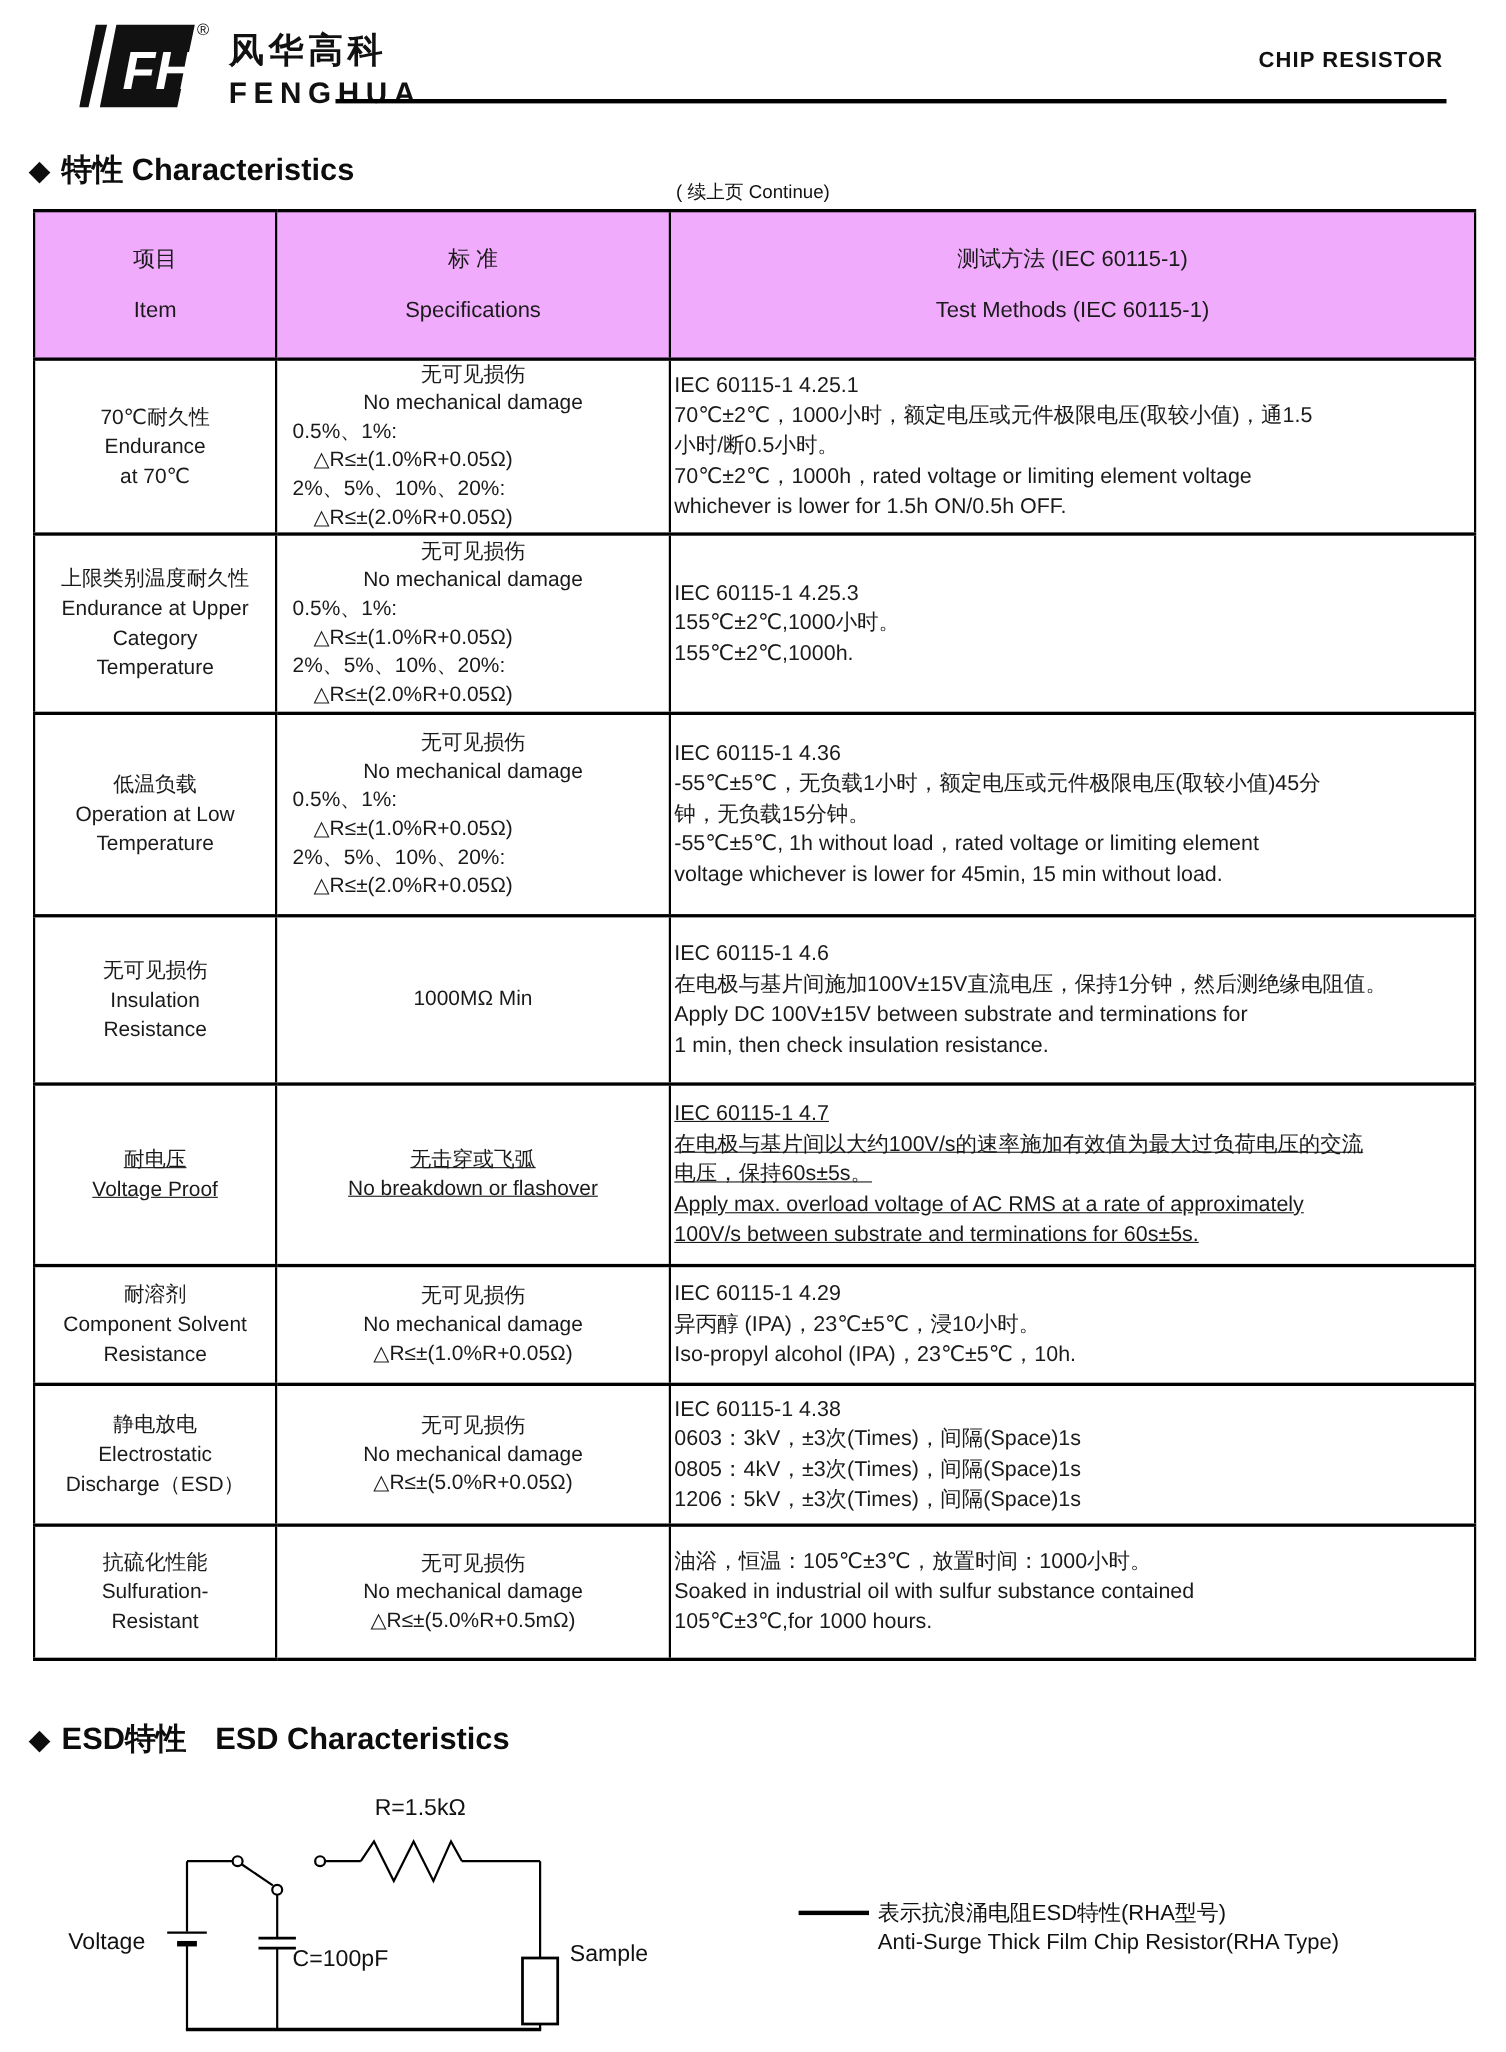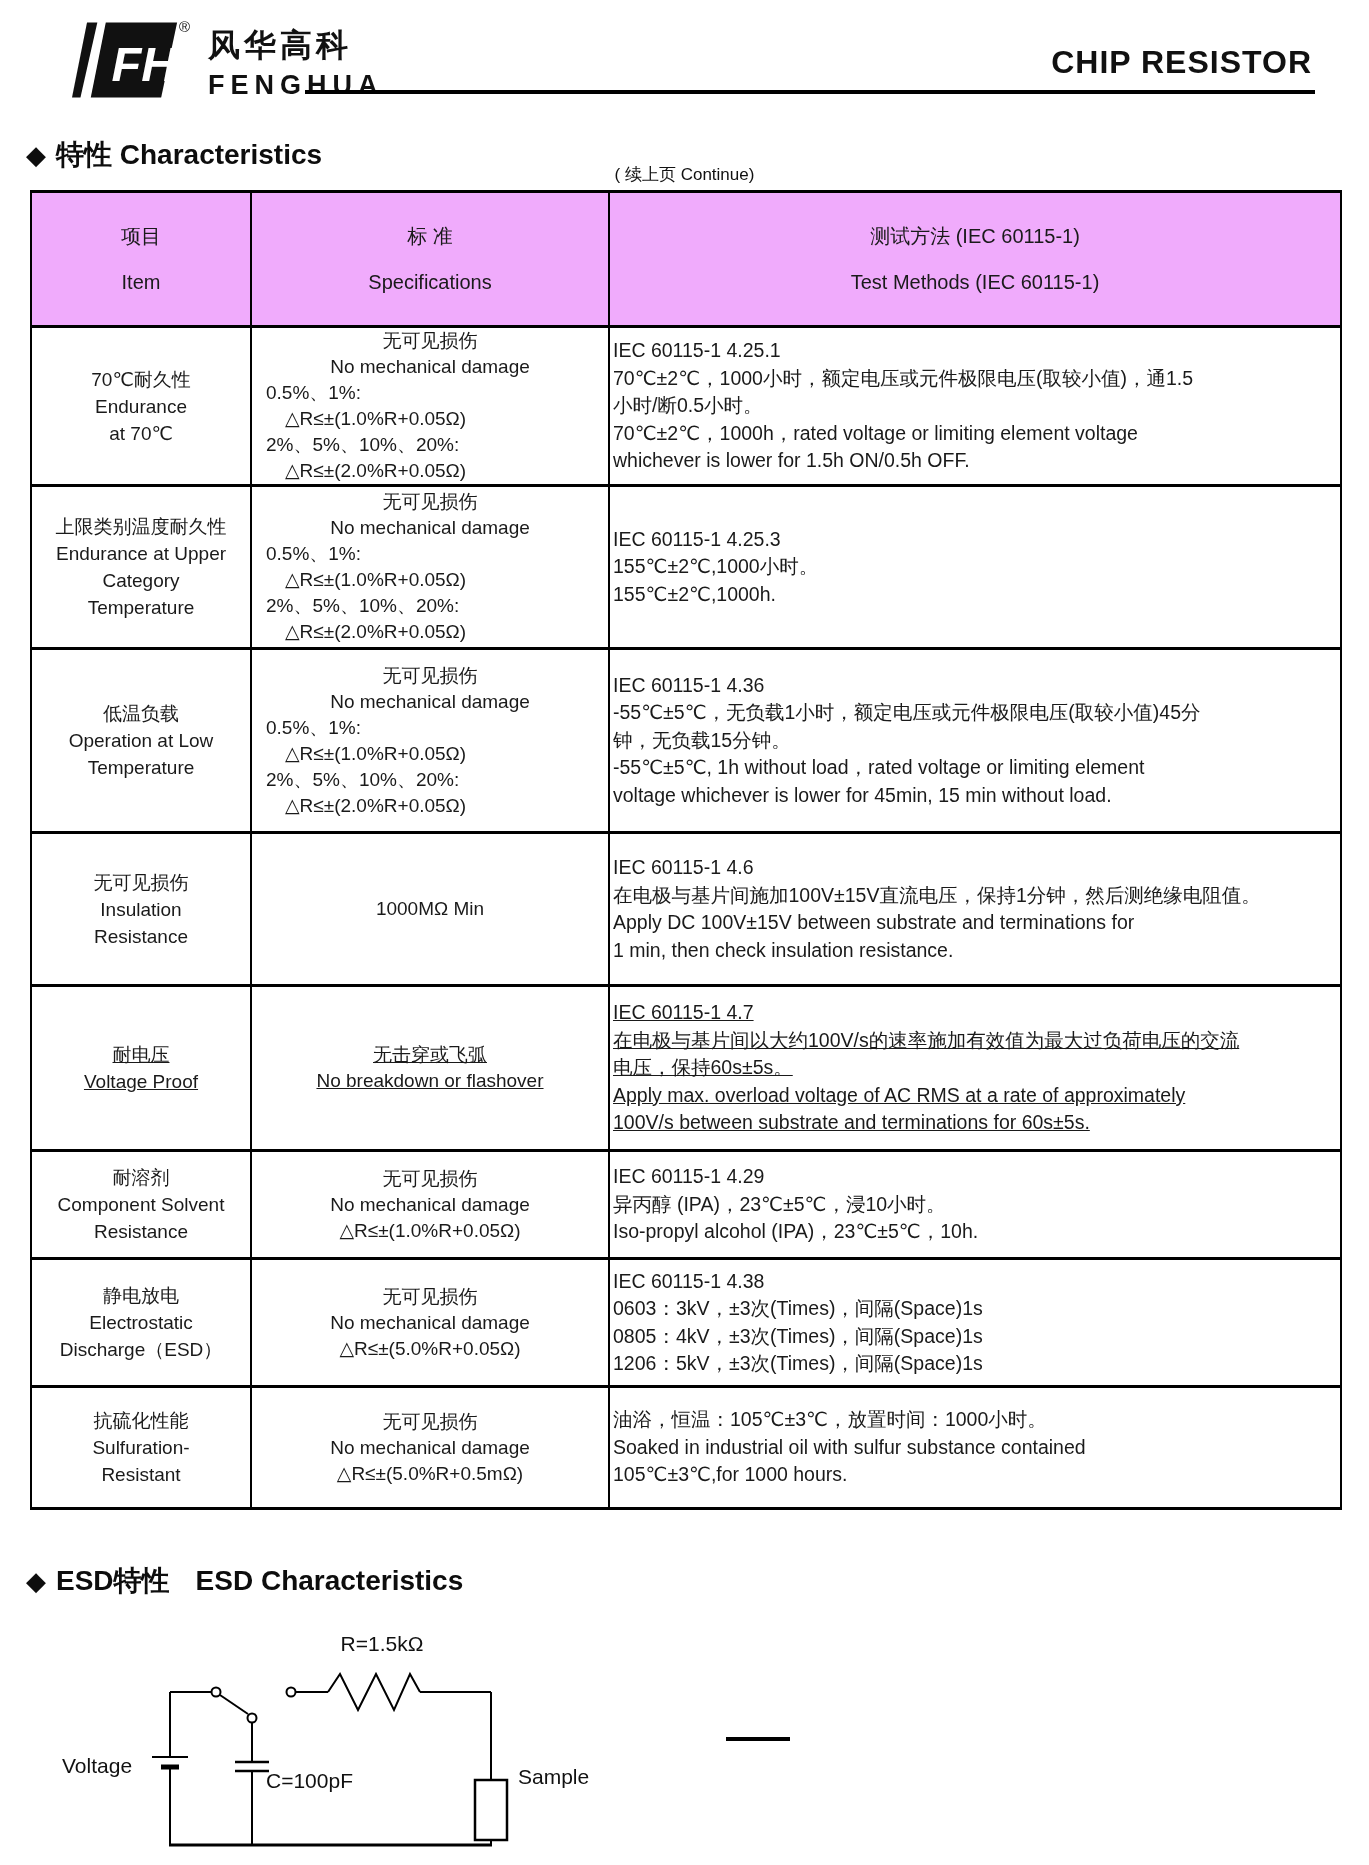--- a/index.html
+++ b/index.html
@@ -6,21 +6,21 @@
   html,body { background:#ffffff; }
   body { font-family:"Liberation Sans","DejaVu Sans",sans-serif; color:#1a1a1a; }
   .page { position:relative; width:1369px; height:1865px; background:#fff; overflow:hidden; }
 
   
   .hdr-logo { position:absolute; left:72px; top:16px; display:flex; align-items:flex-start; }
   .logo-mark { width:122px; height:88px; }
   .logo-text { margin-left:14px; margin-top:8px; }
   .logo-cn { font-size:32px; font-weight:bold; letter-spacing:4px; color:#111; }
   .logo-en { font-size:27px; font-weight:bold; letter-spacing:6px; color:#111; margin-top:2px; }
-  .product-title { position:absolute; right:57px; top:44px; font-size:32px; font-weight:600; letter-spacing:1px; color:#111; }
+  .product-title { position:absolute; right:57px; top:44px; font-size:20px; font-weight:600; letter-spacing:1px; color:#111; }
   .hdr-rule { position:absolute; left:305px; top:90px; width:1010px; height:4px; background:#000; }
 
   
   .sec-title { position:absolute; font-size:28px; font-weight:600; color:#0d0d0d; display:flex; align-items:center; }
   .sec-title .diamond { font-size:26px; margin-right:10px; }
   #sec1-title { left:26px; top:136px; }
   #sec2-title { left:26px; top:1562px; }
   .title-gap { display:inline-block; width:26px; }
   .continue-note { position:absolute; left:0; top:163px; width:1369px; text-align:center; font-size:17px; color:#111; }
 
@@ -265,16 +265,18 @@
     </svg>
     <div class="clabel" id="lbl-r">R=1.5kΩ</div>
     <div class="clabel" id="lbl-voltage">Voltage</div>
     <div class="clabel" id="lbl-c">C=100pF</div>
     <div class="clabel" id="lbl-sample">Sample</div>
   </div>
 
   <div class="legend">
     <div class="legend-entry">
       <div class="legend-marker marker-solid"></div>
+      <div class="legend-texts">表示抗浪涌电阻ESD特性(RHA型号)
+Anti-Surge Thick Film Chip Resistor(RHA Type)</div>
     </div>
   </div>
 
 </div>
 
 </body></html>

